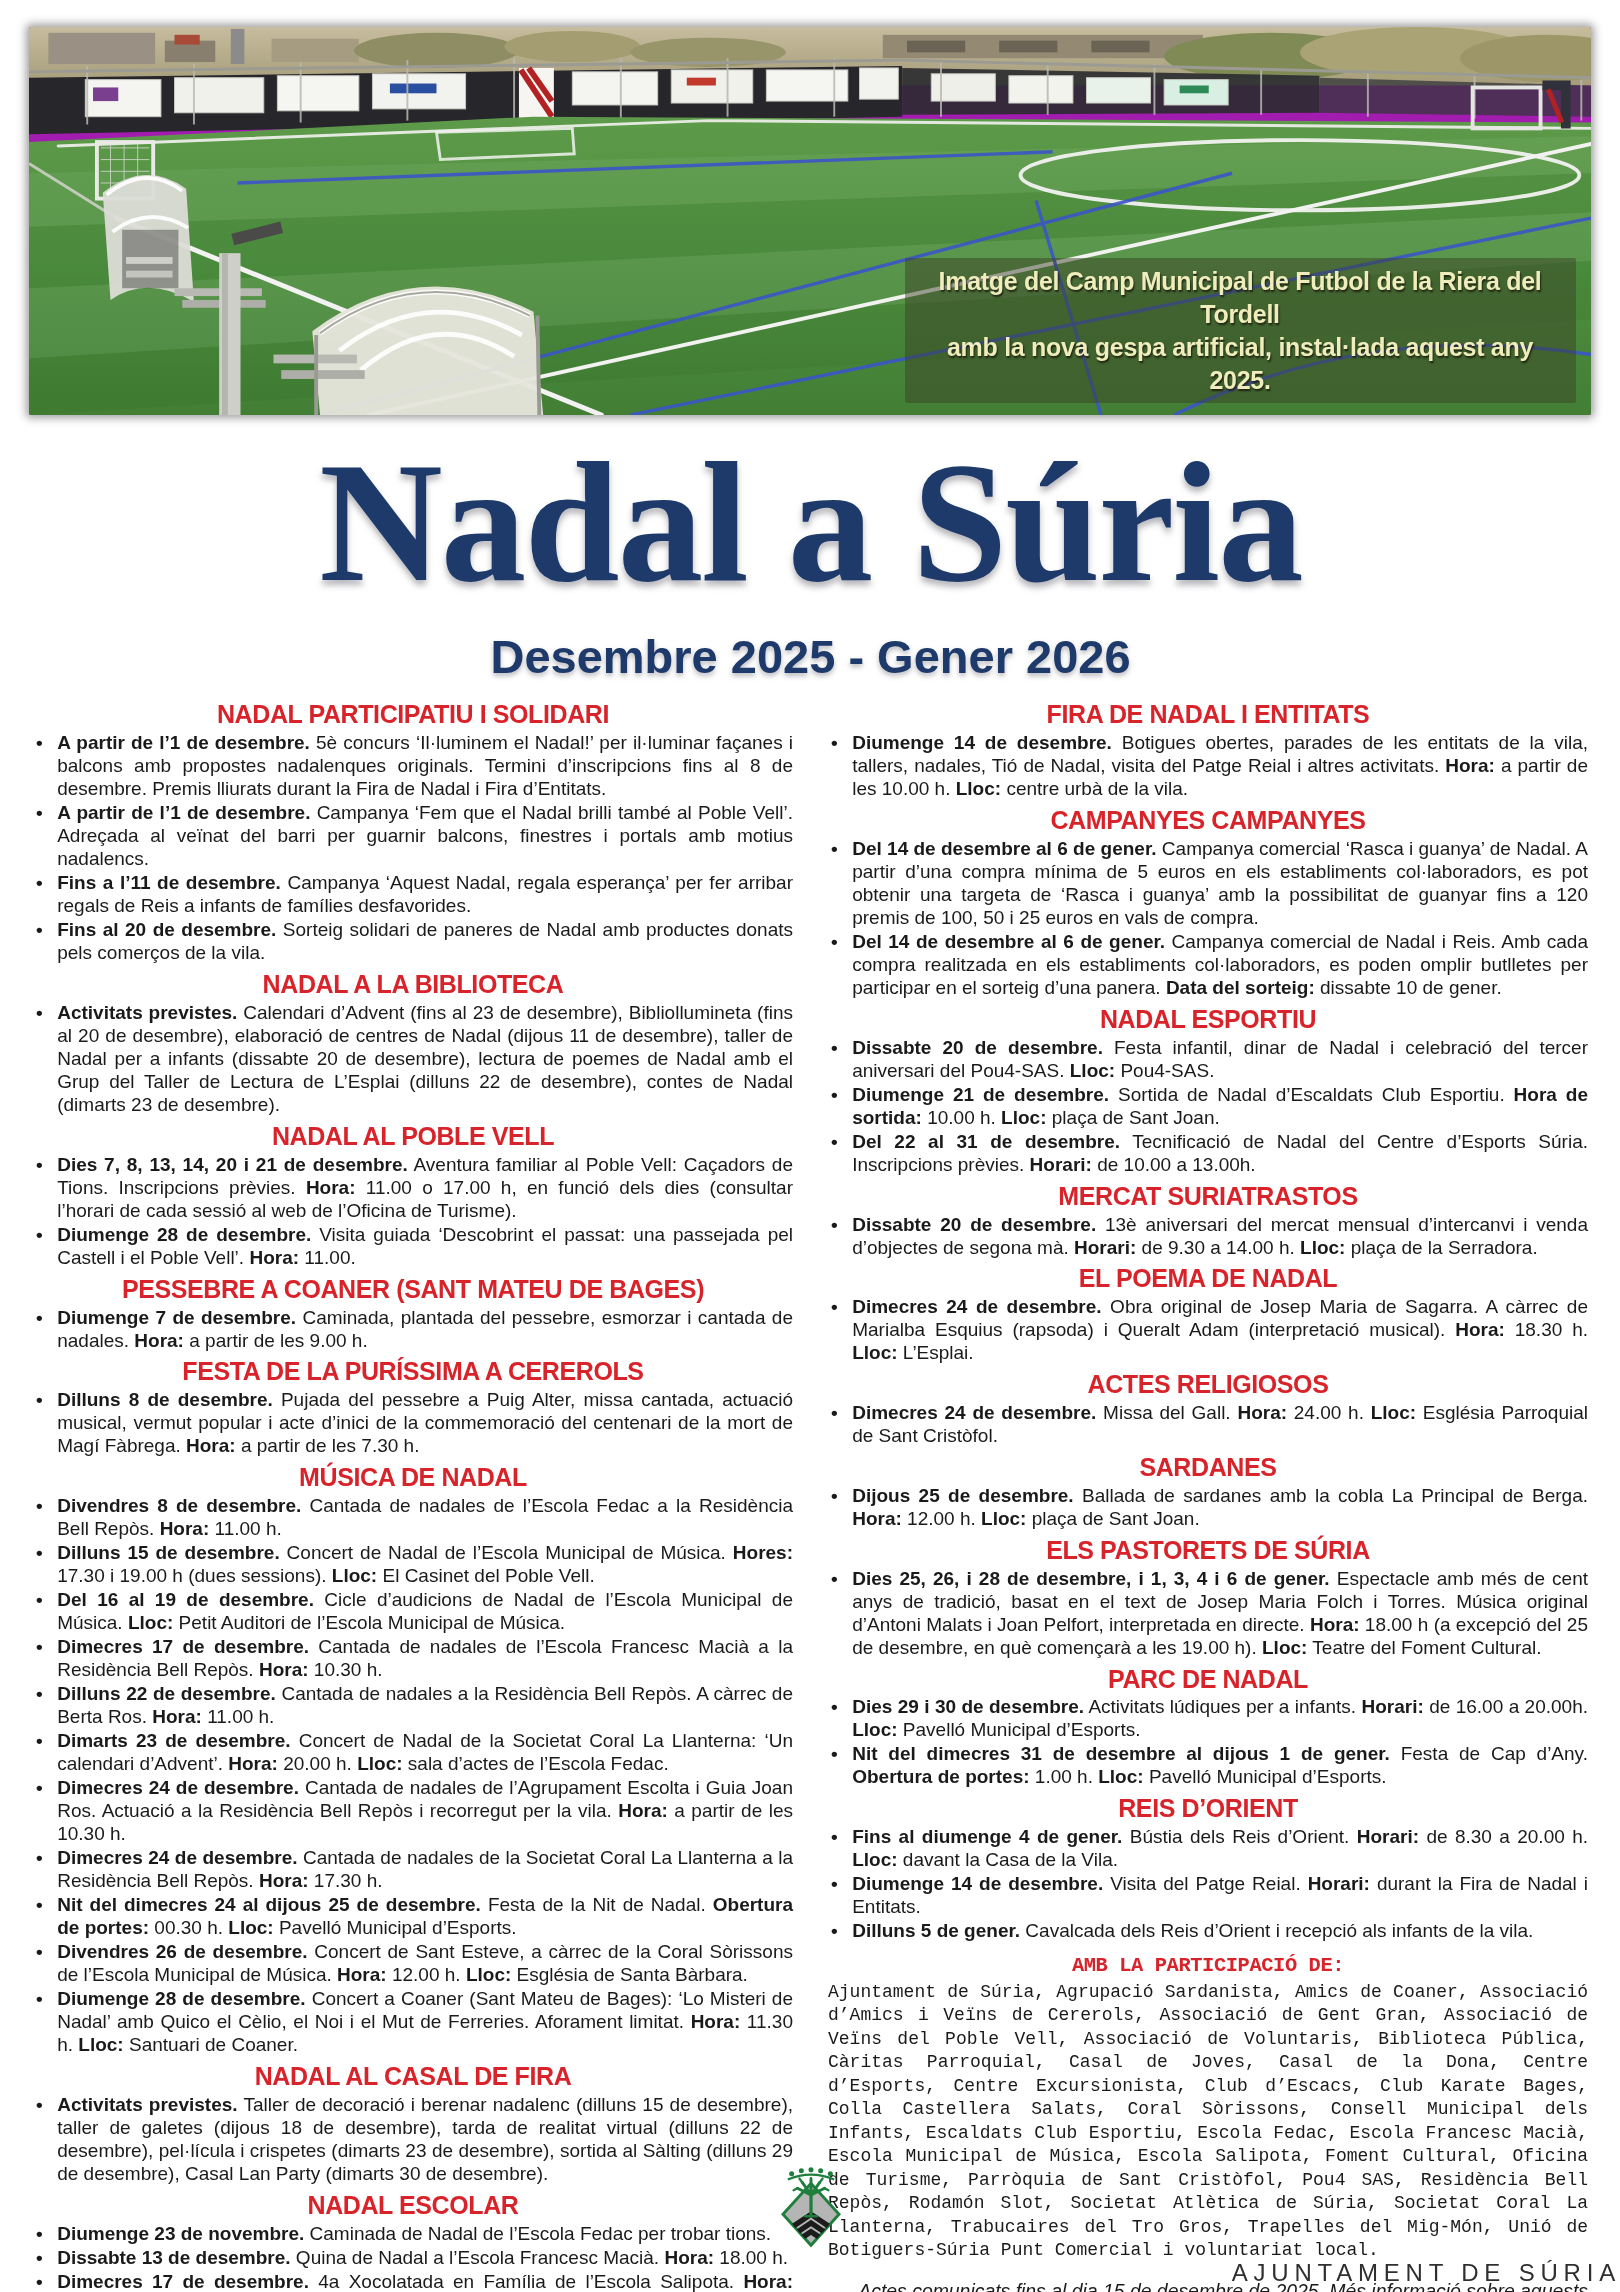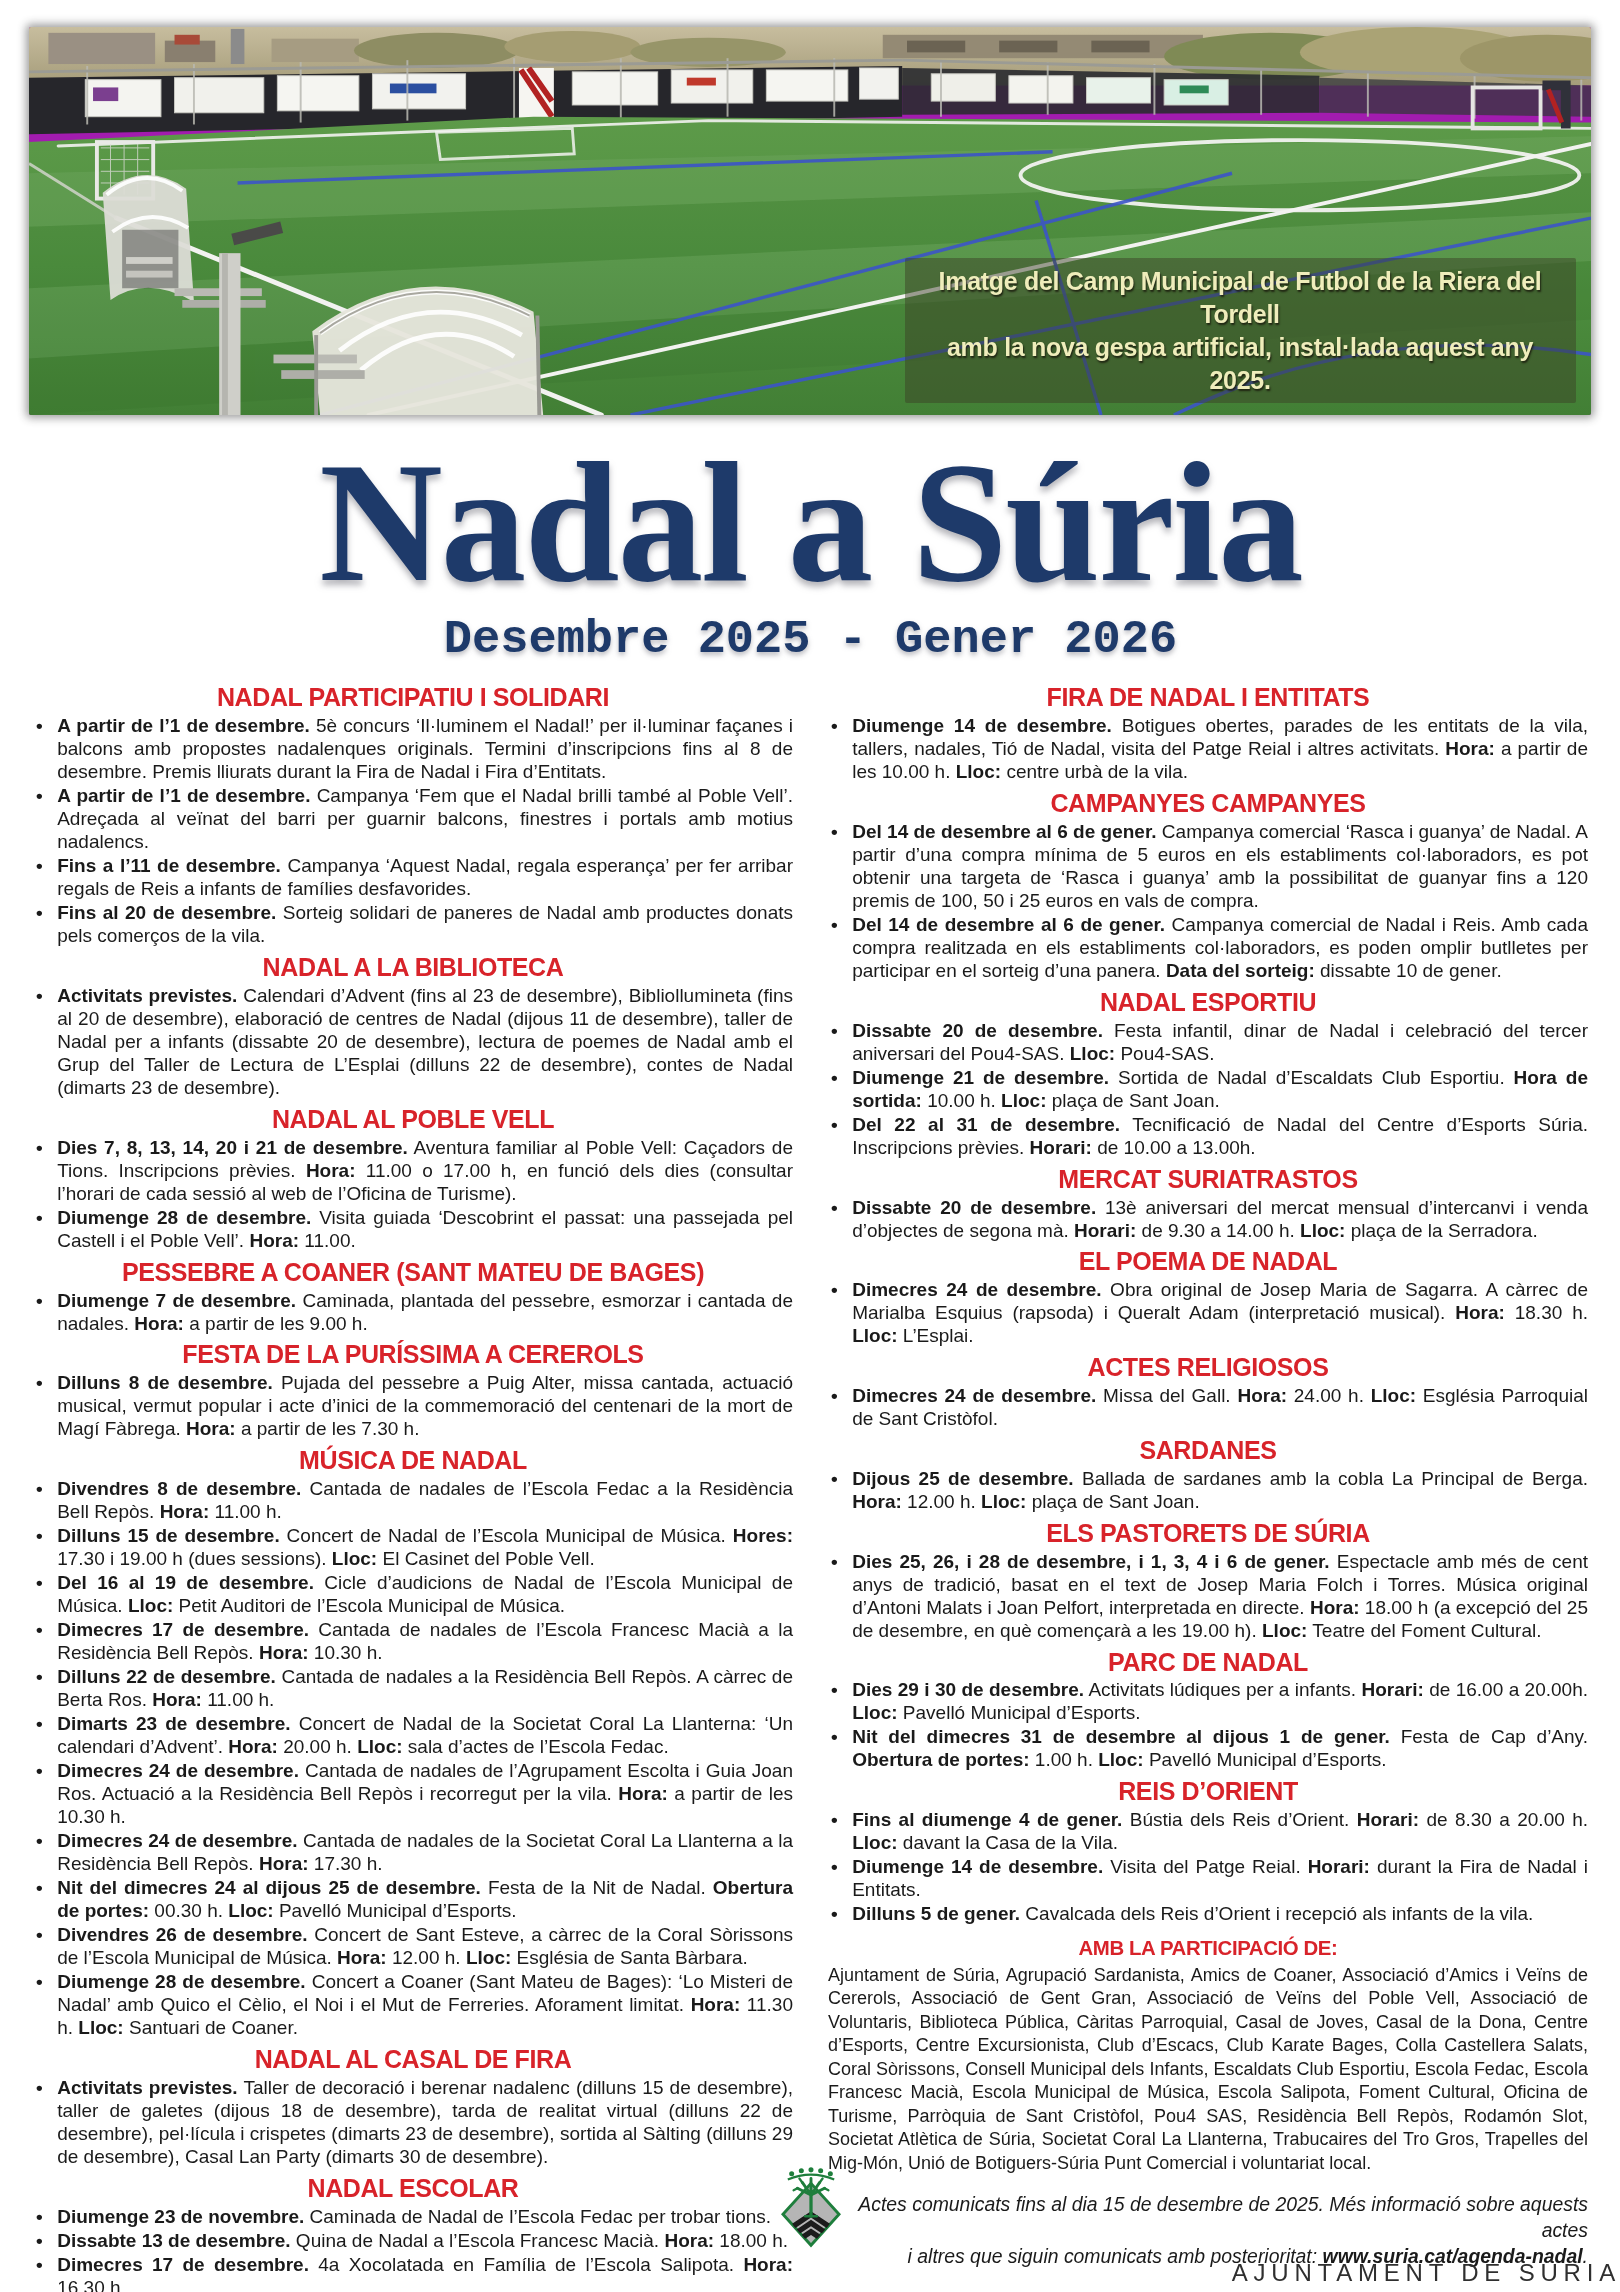--- a/index.html
+++ b/index.html
@@ -10,33 +10,33 @@
               box-shadow:0 0 8.7px 2.9px rgba(45,45,45,.45);border-radius:1.9px;overflow:hidden;background:#a21caf;}
   .photo-wrap svg{display:block;width:100%;height:100%;}
   .photo-caption{position:absolute;right:15.5px;bottom:11.6px;max-width:640px;padding:6.8px 15.5px;
                  background:rgba(58,62,38,.48);border-radius:1.9px;text-align:center;
                  font-weight:700;font-size:25px;line-height:33px;letter-spacing:-0.3px;
                  color:#efedbb;text-shadow:1px 1.9px 1.9px rgba(25,25,12,.85);}
   
   .title{margin:13.6px 0 0;text-align:center;font-family:"Liberation Serif",serif;font-weight:700;
          font-size:171px;line-height:1.05;color:#1e3a6a;letter-spacing:-1.9px;
          text-shadow:0 4.9px 6.8px rgba(120,120,130,.55);}
-  .subtitle{margin:2px 0 0;text-align:center;font-family:Liberation Mono, monospace;font-weight:700;
+  .subtitle{margin:19px 0 0;text-align:center;font-family:Liberation Sans, sans-serif;font-weight:700;
             font-size:47px;line-height:1.1;color:#1e3a6a;
             text-shadow:0 2.9px 4.9px rgba(120,120,130,.5);}
   
   .columns{display:flex;gap:35px;padding:11.6px 33px 0;}
   .col{flex:1;min-width:0;}
   .sec-title{font-weight:700;font-size:25px;line-height:30px;color:#d8232a;text-align:center;
              letter-spacing:-0.4px;margin:4.9px 0 1.9px;}
   .item{display:flex;font-size:19px;line-height:23px;margin:1px 0;}
   .bullet{flex:0 0 21.3px;padding-left:2.9px;font-weight:700;}
   .item-text{flex:1;text-align:justify;}
   .item-text b{font-weight:700;}
-  .participation{margin-top:1px;}
+  .participation{margin-top:1px;font-family:Liberation Mono, monospace;}
   .participation .sec-title{font-size:20.4px;line-height:23px;margin:11.6px 0 3.9px;}
   .participation-text{margin:0;font-size:18px;line-height:23.5px;text-align:justify;}
   .notes{margin-top:15.5px;text-align:right;font-style:italic;font-size:19.4px;line-height:26px;}
   .note-line b{font-weight:700;}
   
   .footer{position:absolute;left:0;bottom:5px;width:100%;text-align:right;}
   .crest{display:block;margin:0 auto 5.8px;}
   .footer-org{font-size:24px;letter-spacing:5.8px;color:#2f2f2f;}
 </style>
 </head>

